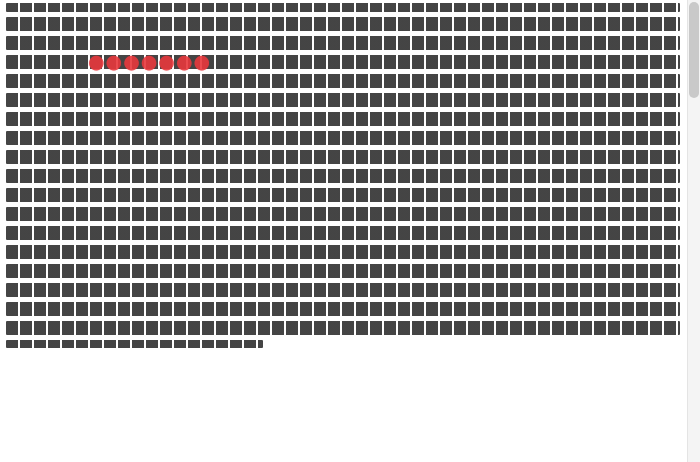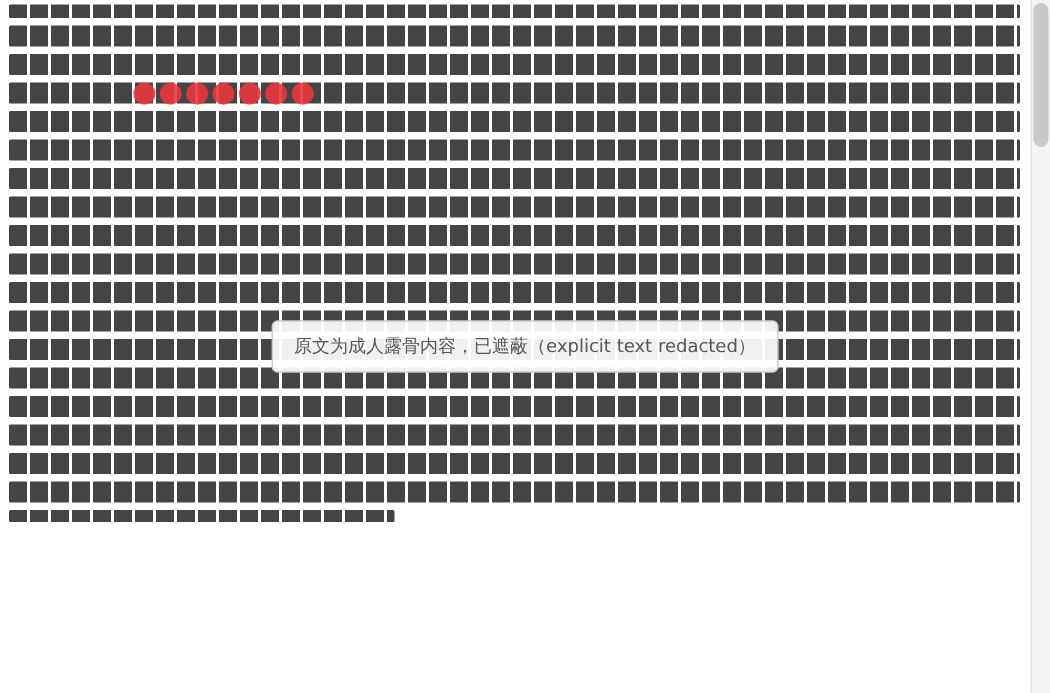--- a/index.html
+++ b/index.html
@@ -112,19 +112,18 @@
       <div class="line-bar"></div>
       <div class="line-bar"></div>
       <div class="line-bar"></div>
       <div class="line-bar"></div>
       <div class="line-bar"></div>
       <div class="line-bar cut-bottom short"></div>
     </div>
 
   <div class="watermark">●●●●●●●</div>
 
-  <div class="redaction-notice">原文为成人露骨内容，已遮蔽（explicit text redacted）</div>
 
   <div class="scrollbar-track">
     <div class="scrollbar-thumb"></div>
   </div>
 
 </div>
 
 </body></html>

